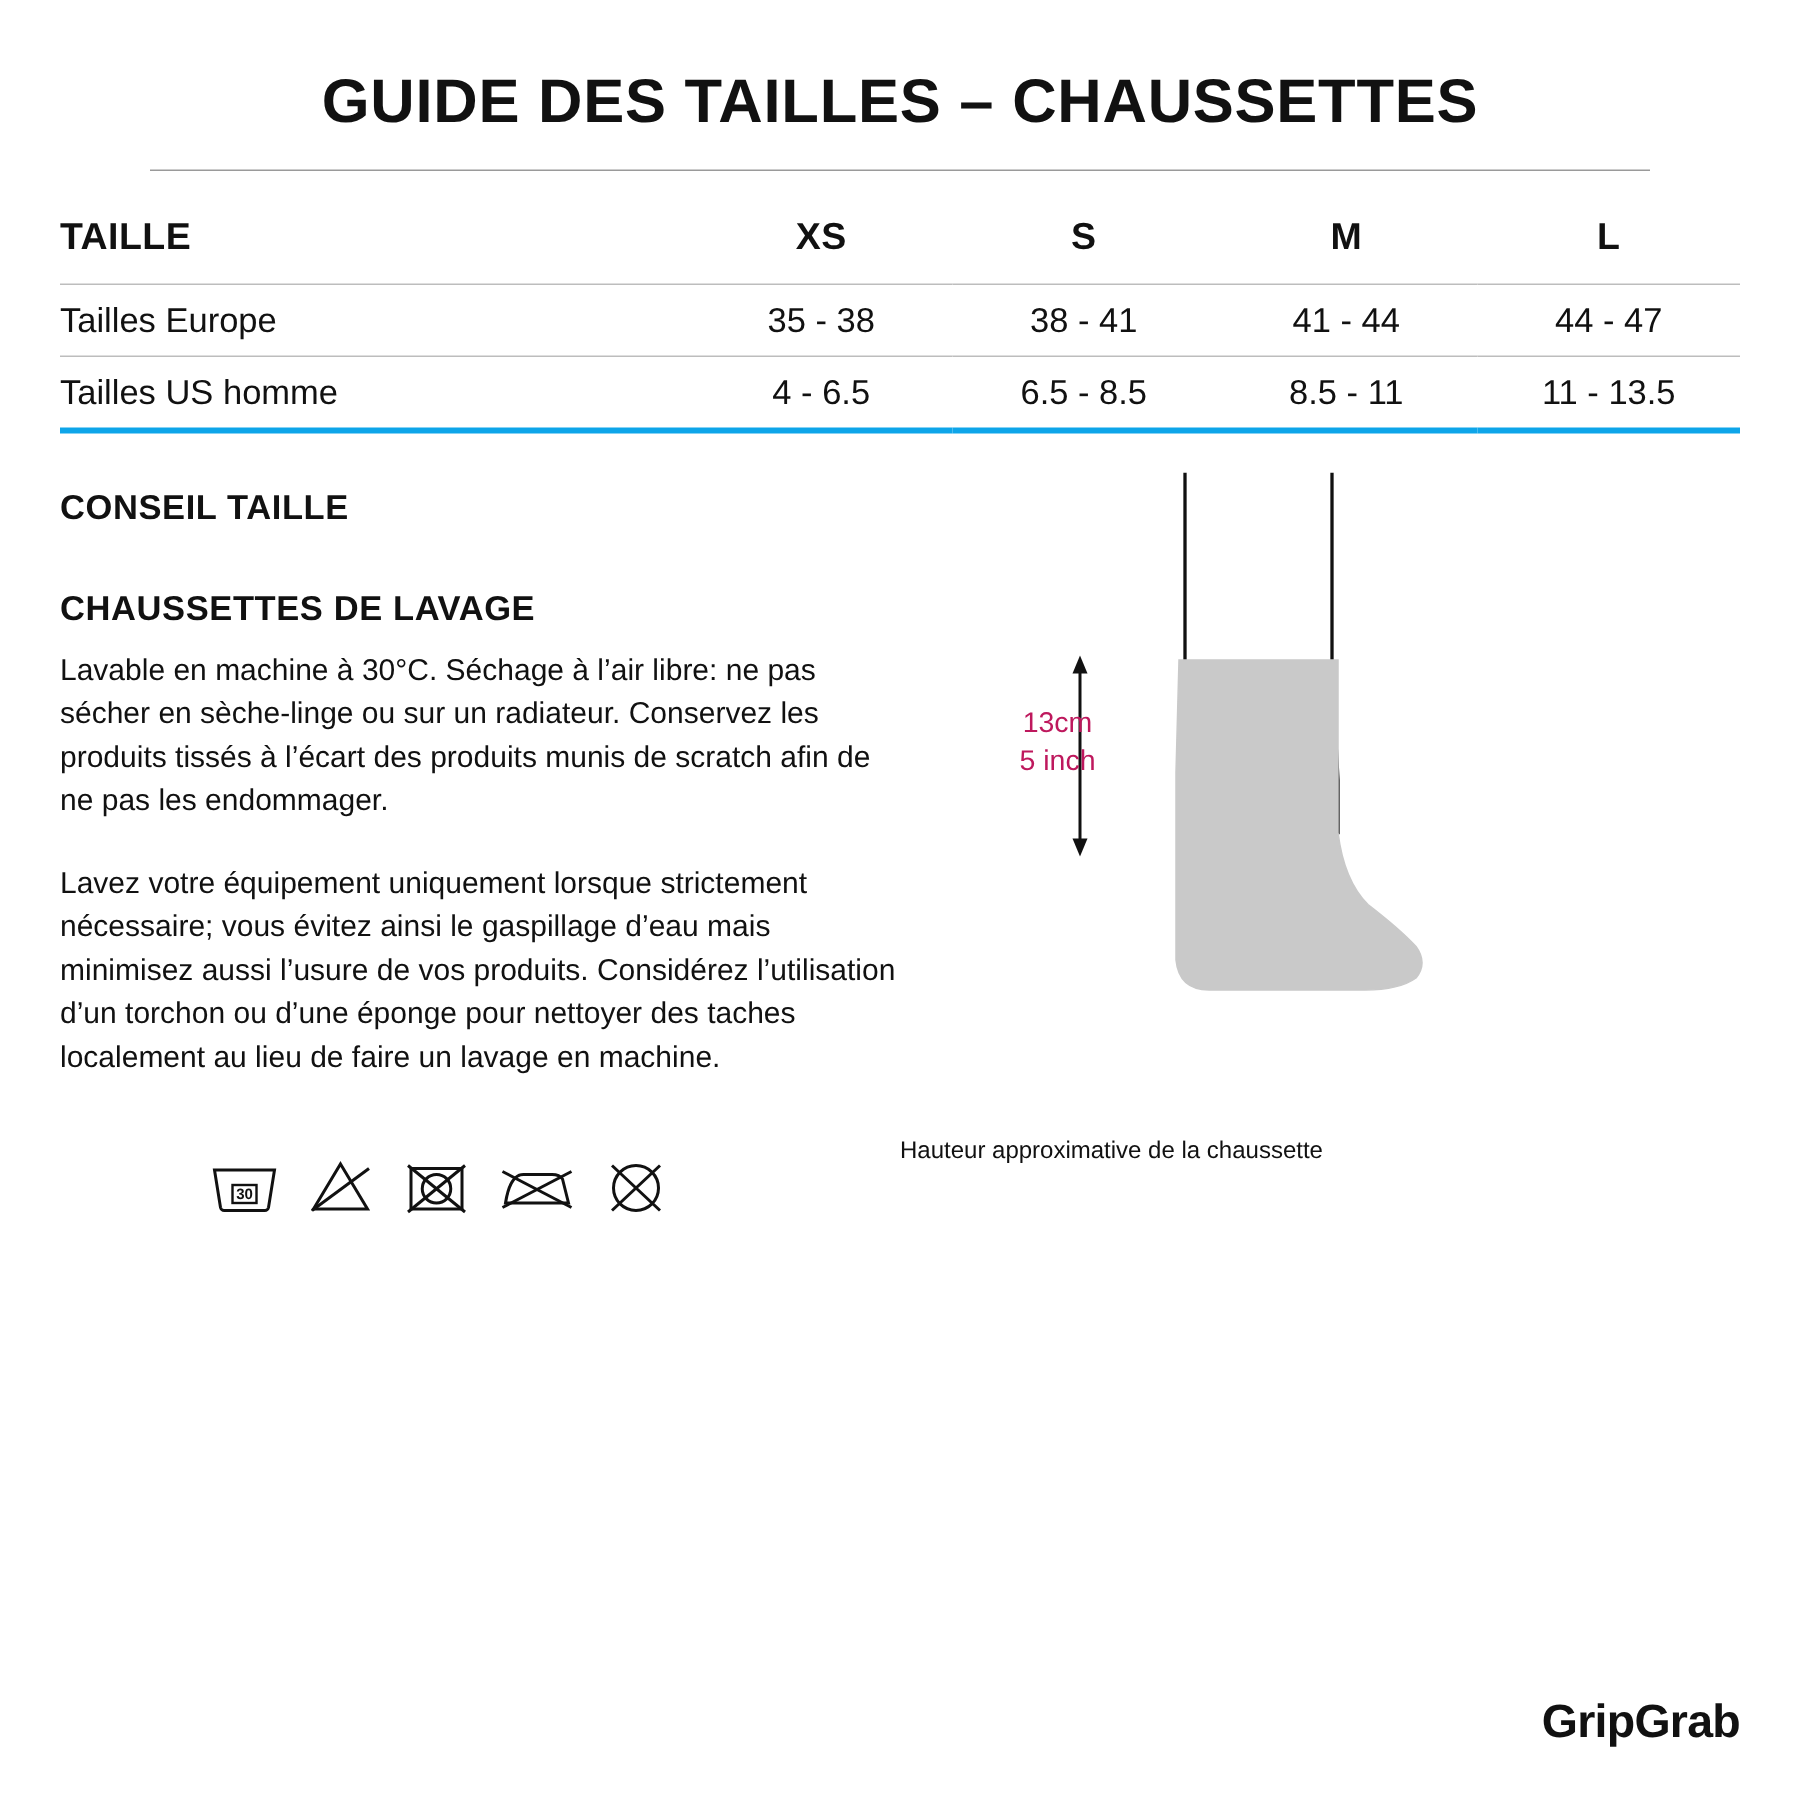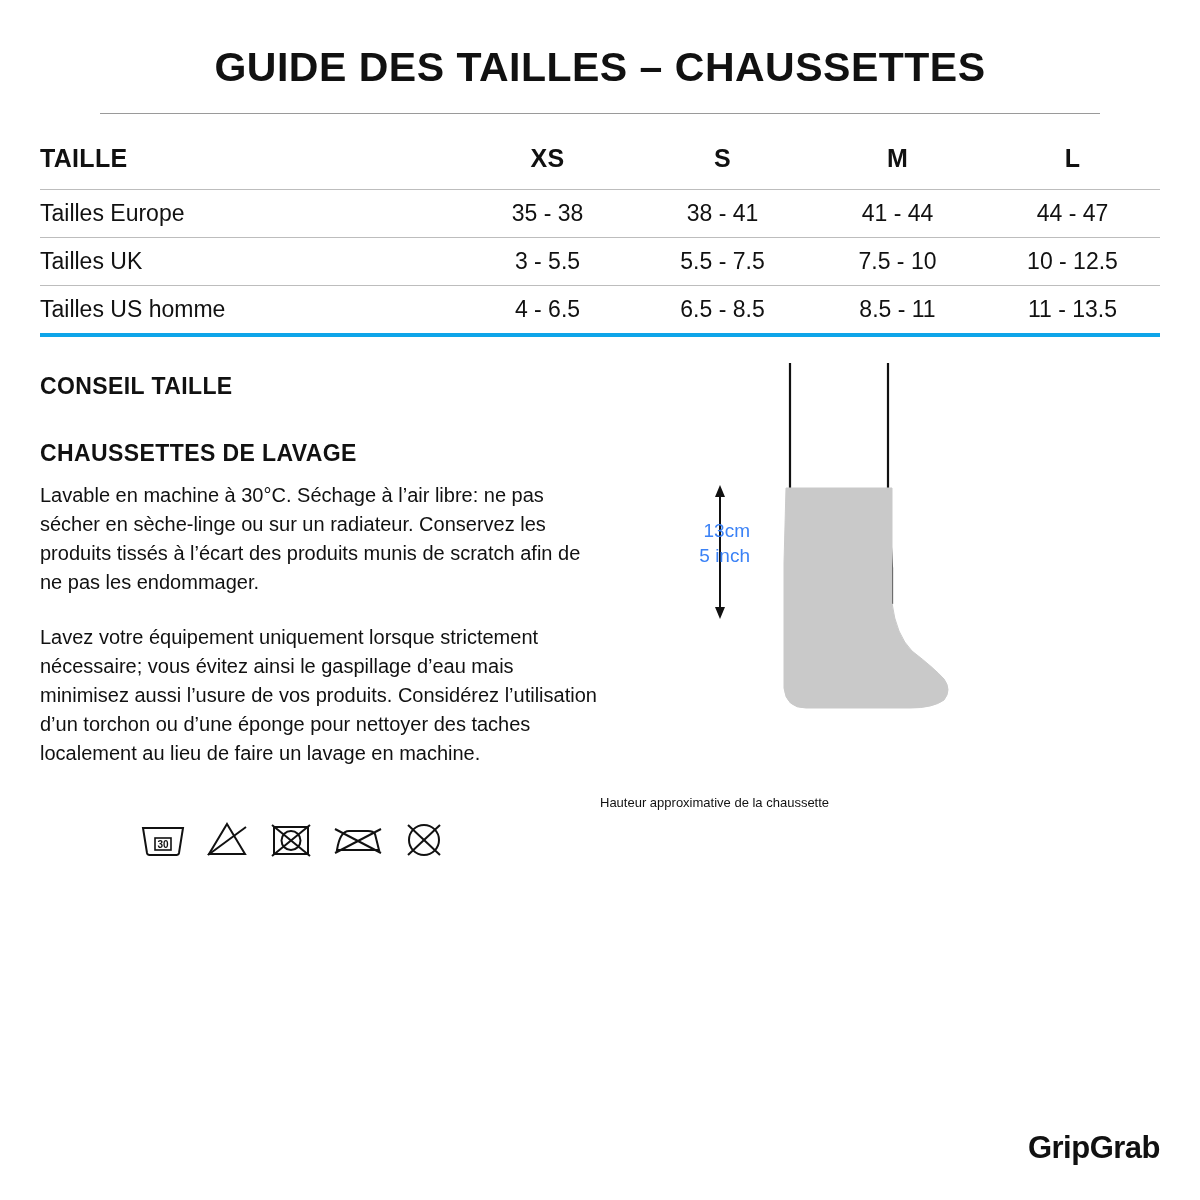--- a/index.html
+++ b/index.html
@@ -124,34 +124,34 @@
   }
   .care-icons svg { display: block; }
 
   
   .sock-area {
     position: relative;
     height: 430px;
     margin-top: -10px;
   }
   .sock-caption {
-    font-size: 13px;
-    color: #111111;
-    margin-top: 2px;
+    font-size: 16px;
+    color: #111111;
+    margin-top: 14px;
     padding-left: 0px;
   }
   .measure-label {
     position: absolute;
     left: 60px;
     top: 155px;
     font-size: 19px;
     line-height: 25px;
-    text-align: right;
+    text-align: center;
     width: 90px;
-    color: #3b82f6;
+    color: #be185d;
   }
 
   
   .logo {
     position: absolute;
     right: 40px;
     bottom: 34px;
     font-size: 31px;
     font-weight: bold;
     letter-spacing: -0.5px;
@@ -186,27 +186,20 @@
       </thead>
       <tbody>
         <tr>
           <td>Tailles Europe</td>
           <td class="num">35 - 38</td>
           <td class="num">38 - 41</td>
           <td class="num">41 - 44</td>
           <td class="num">44 - 47</td>
         </tr>
         <tr>
-          <td>Tailles UK</td>
-          <td class="num">3 - 5.5</td>
-          <td class="num">5.5 - 7.5</td>
-          <td class="num">7.5 - 10</td>
-          <td class="num">10 - 12.5</td>
-        </tr>
-        <tr>
           <td>Tailles US homme</td>
           <td class="num">4 - 6.5</td>
           <td class="num">6.5 - 8.5</td>
           <td class="num">8.5 - 11</td>
           <td class="num">11 - 13.5</td>
         </tr>
       </tbody>
     </table>
   </div>
 

